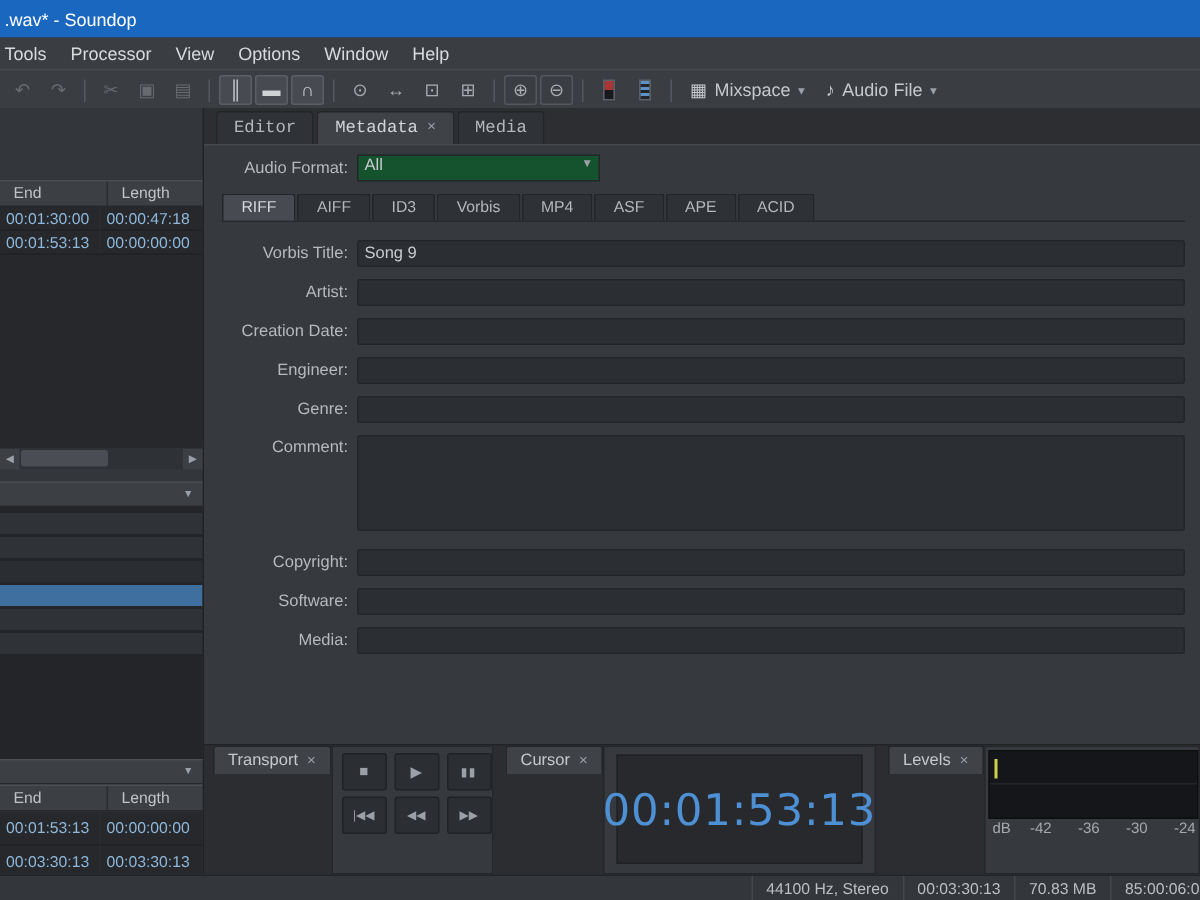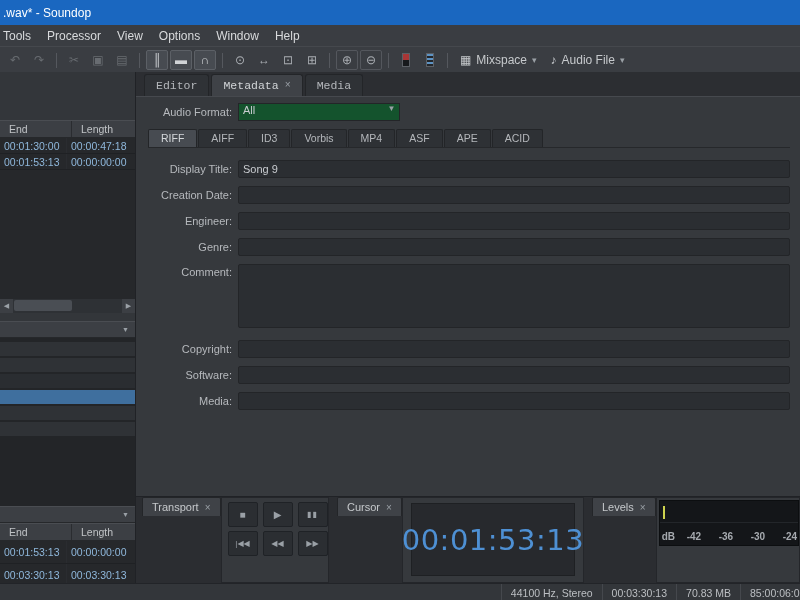--- a/index.html
+++ b/index.html
@@ -89,21 +89,21 @@
   .pbtn.rec{color:#c13a3a;font-size:13px;}
   .pbtn.tri3{font-size:8px;}
   .pbtn.small{width:22px;height:20px;margin-left:8px;font-size:8px;}
 
   .cursorbox{position:absolute;left:8px;right:8px;top:5px;bottom:6px;background:#27292d;border:1px solid #1e2023;display:flex;align-items:center;justify-content:center;}
   .ctime{font-size:29px;color:#4e90d4;letter-spacing:.5px;font-family:"DejaVu Sans",sans-serif;}
 
   .meter{position:absolute;left:2px;right:0;top:2px;height:44px;background:#141619;border:1px solid #0c0e10;}
   .meter-mid{position:absolute;left:0;right:0;top:21px;height:1px;background:#23262a;}
   .meter-peak{position:absolute;left:3px;top:5px;width:2px;height:13px;background:#cdd24e;}
-  .scale{position:absolute;left:0;right:0;top:32px;height:16px;font-size:10px;color:#a6aaaf;font-weight:bold;}
+  .scale{position:absolute;left:0;right:0;top:48px;height:16px;font-size:10px;color:#a6aaaf;}
   .scale span{position:absolute;top:1px;}
   .s0{left:5px;}.s1{left:30px;}.s2{left:62px;}.s3{left:94px;}.s4{left:126px;}.s5{left:158px;}.s6{left:190px;}
 
   
   .statusbar{position:absolute;top:583px;left:0;width:800px;height:17px;background:#33363a;border-top:1px solid #222428;display:flex;justify-content:flex-end;align-items:center;font-size:10.5px;color:#bcbfc3;overflow:hidden;}
   .sitem{padding:0 9px;border-left:1px solid #45484d;white-space:nowrap;height:100%;display:flex;align-items:center;}
   .sitem.last{width:50px;padding-right:0;overflow:hidden;}
 </style>
 </head>
 <body>
@@ -274,22 +274,26 @@
           <span class="ftab">AIFF</span>
           <span class="ftab">ID3</span>
           <span class="ftab">Vorbis</span>
           <span class="ftab">MP4</span>
           <span class="ftab">ASF</span>
           <span class="ftab">APE</span>
           <span class="ftab">ACID</span>
         </div>
 
         <div class="formrow">
-          <span class="flabel">Display Title:</span>
+          <span class="flabel">Vorbis Title:</span>
           <input class="finput" value="Song 9" style="">
+        </div>
+        <div class="formrow">
+          <span class="flabel">Artist:</span>
+          <input class="finput" value="" style="">
         </div>
         <div class="formrow">
           <span class="flabel">Creation Date:</span>
           <input class="finput" value="" style="">
         </div>
         <div class="formrow">
           <span class="flabel">Engineer:</span>
           <input class="finput" value="" style="">
         </div>
         <div class="formrow">

